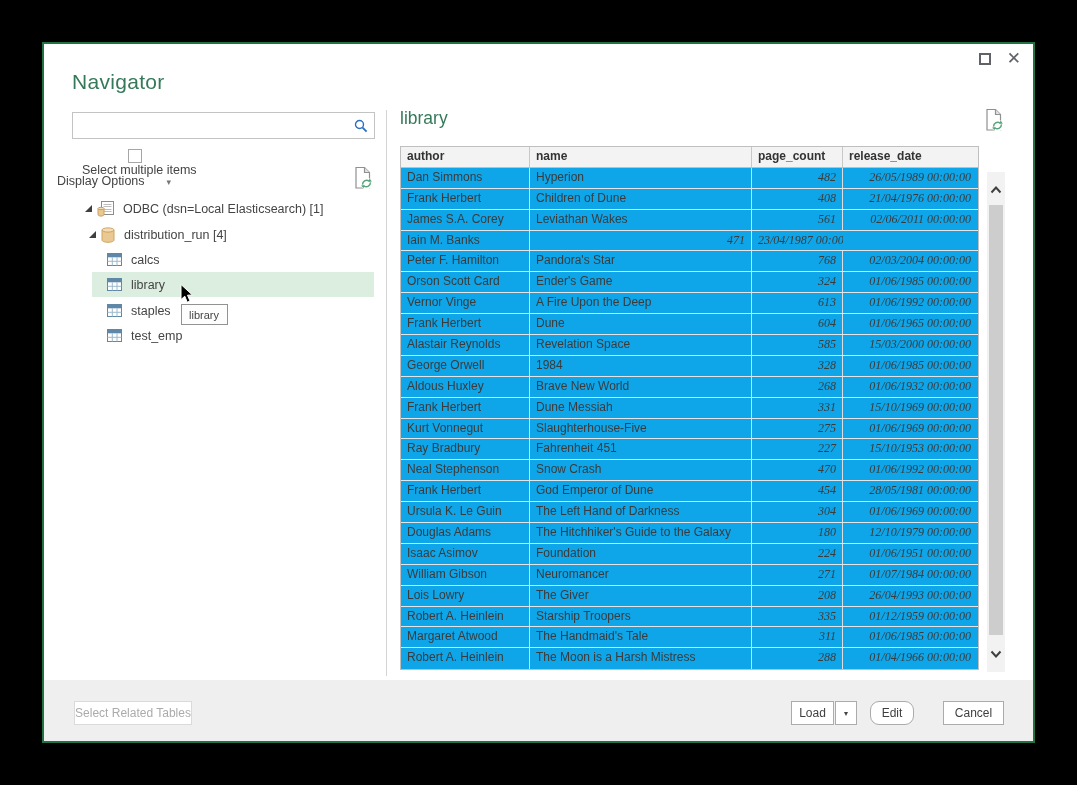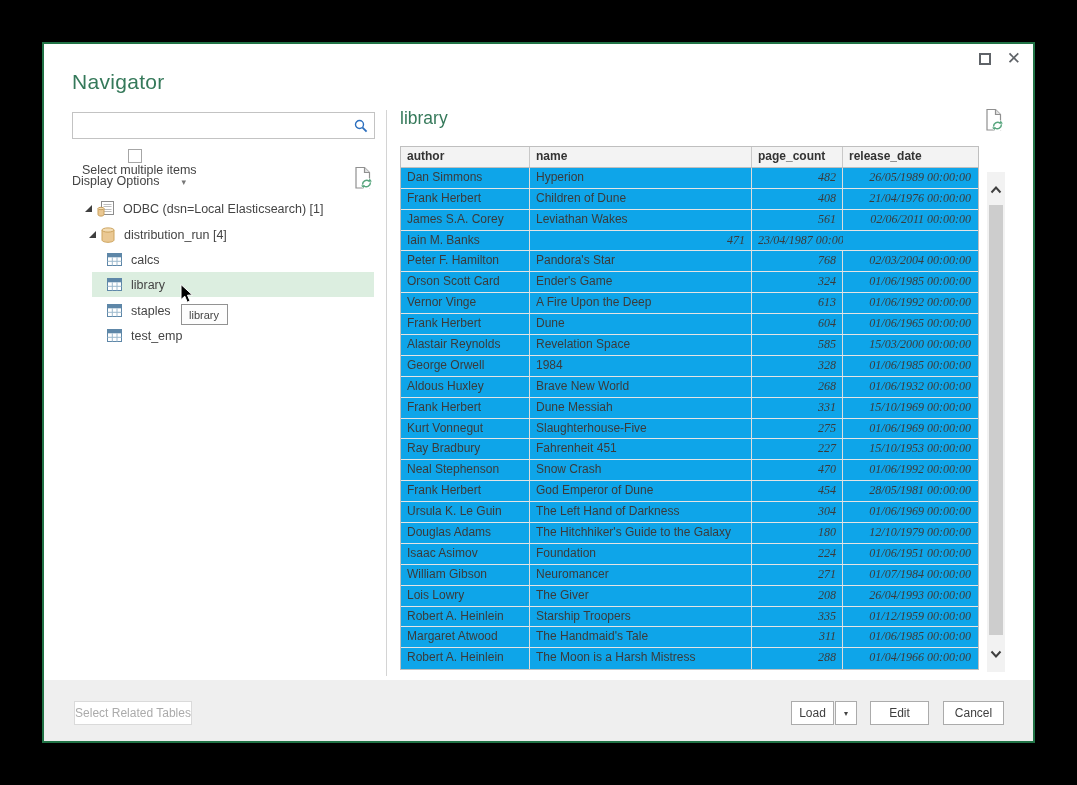--- a/index.html
+++ b/index.html
@@ -19,21 +19,21 @@
   .search { position:absolute; left:28px; top:68px; width:303px; height:27px;
             border:1px solid #c3c3c3; background:#fff; display:flex; align-items:center; }
   .search input { flex:1; border:none; outline:none; height:100%; padding:0 6px; font-size:12px;
                   font-family:"Liberation Sans", sans-serif; background:transparent; }
   .search .mag { margin-right:6px; display:flex; }
 
   .chk-row { position:absolute; left:29px; top:105px; display:flex; align-items:center;flex-direction:column; }
   .checkbox { width:14px; height:14px; border:1px solid #a6a6a6; background:#fff; }
   .chk-label { margin-left:9px; font-size:12.5px; color:#444; }
 
-  .disp-row { position:absolute; left:28px; top:130px; display:flex; align-items:center; gap:22px;
+  .disp-row { position:absolute; left:13px; top:130px; display:flex; align-items:center; gap:22px;
               font-size:12.5px; color:#444; }
   .disp-caret { font-size:9px; color:#777; padding-top:1px; }
   .refresh-left { position:absolute; left:309px; top:122px; }
   .refresh-right { position:absolute; left:940px; top:64px; }
 
   
   .tree-row { position:absolute; height:25px; display:flex; align-items:center;
               font-size:12.5px; color:#444; white-space:nowrap; }
   .tri { display:flex; width:9px; margin-right:4px; }
   .ticon { display:flex; margin-right:9px; }
@@ -69,21 +69,21 @@
   .vs-thumb { position:absolute; top:33px; left:2px; width:14px; height:430px; background:#cdcdcd; }
 
   
   .footer { position:absolute; left:0; bottom:0; width:100%; height:61px; background:#efefef; }
   .btn { position:absolute; top:21px; height:24px; background:#fff; border:1px solid #ababab;
          font-size:12px; color:#3f3f3f; display:flex; align-items:center; justify-content:center;
          font-family:"Liberation Sans", sans-serif;text-align:right; }
   .btn-related { left:30px; width:118px; border-color:#dadada; color:#ababab; }
   .btn-load { left:747px; width:43px; }
   .btn-load-caret { left:791px; width:22px; font-size:8px; color:#444; }
-  .btn-edit { left:826px; width:59px; }
+  .btn-edit { left:826px; width:44px;border-radius:9px; }
   .btn-cancel { left:899px; width:61px; }
 </style>
 </head>
 <body>
 
 <svg width="0" height="0" style="position:absolute">
   <defs>
     <g id="doc-refresh">
       <path d="M3 1.5 h8.5 l5 5 V22 H3 Z" fill="#fff" stroke="#909090" stroke-width="1.2"></path>
       <path d="M11.5 1.5 v5 h5" fill="#e3e3e3" stroke="#909090" stroke-width="1.2"></path>

